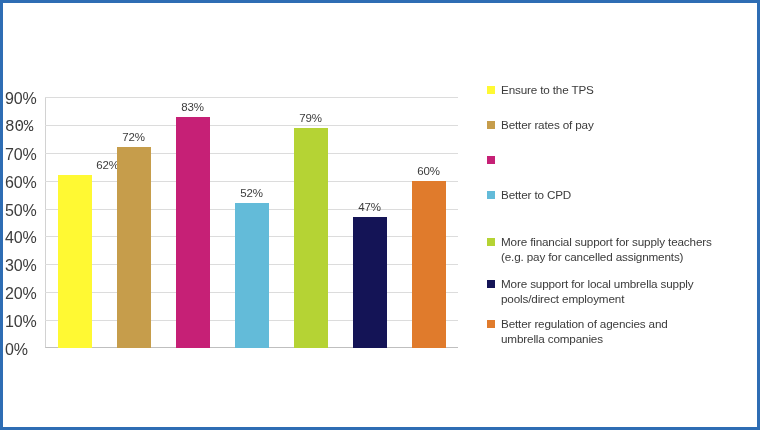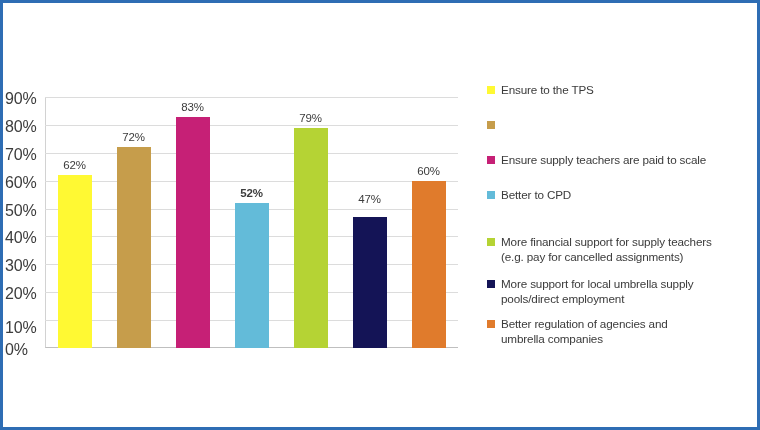--- a/index.html
+++ b/index.html
@@ -129,89 +129,89 @@
 </style>
 </head>
 <body>
 
 <div id="screenshot">
 
   <div id="chart-area">
 
     <div id="yaxis-labels">
         <div class="ytick" style="top: 87px;">90%</div>
-        <div class="ytick" style="top: 114.889px;">80%</div>
+        <div class="ytick" style="top: 114.889px; font-family: Liberation Mono, monospace;">80%</div>
         <div class="ytick" style="top: 142.778px;">70%</div>
         <div class="ytick" style="top: 170.667px;">60%</div>
         <div class="ytick" style="top: 198.556px;">50%</div>
         <div class="ytick" style="top: 226.444px;">40%</div>
         <div class="ytick" style="top: 254.333px;">30%</div>
         <div class="ytick" style="top: 282.222px;">20%</div>
-        <div class="ytick" style="top: 310.111px; margin-top: 6px;">10%</div>
+        <div class="ytick" style="top: 310.111px;">10%</div>
         <div class="ytick" style="top: 338px;">0%</div>
       </div>
 
     <div id="plot">
       <div id="plot-frame"></div>
       <div id="gridlines">
           <div class="gridline" style="top: 0px;"></div>
           <div class="gridline" style="top: 27.8889px;"></div>
           <div class="gridline" style="top: 55.7778px;"></div>
           <div class="gridline" style="top: 83.6667px;"></div>
           <div class="gridline" style="top: 111.556px;"></div>
           <div class="gridline" style="top: 139.444px;"></div>
           <div class="gridline" style="top: 167.333px;"></div>
           <div class="gridline" style="top: 195.222px;"></div>
           <div class="gridline" style="top: 223.111px;"></div>
         </div>
       <div id="bars">
           <div class="bar-slot" style="left: 12.5px; width: 34px; height: 251px;">
             <div class="bar" style="height: 172.911px; background: rgb(255, 249, 51);"></div>
-            <div class="bar-label" style="bottom: 176.911px;">62%</div>
+            <div class="bar-label" style="bottom: 176.911px; margin-left: 33px;">62%</div>
           </div>
           <div class="bar-slot" style="left: 71.5px; width: 34px; height: 251px;">
             <div class="bar" style="height: 200.8px; background: rgb(198, 157, 75);"></div>
             <div class="bar-label" style="bottom: 204.8px;">72%</div>
           </div>
           <div class="bar-slot" style="left: 130.5px; width: 34px; height: 251px; margin-top: 17px;">
             <div class="bar" style="height: 231.478px; background: rgb(198, 32, 118);"></div>
             <div class="bar-label" style="bottom: 235.478px;">83%</div>
           </div>
-          <div class="bar-slot" style="left: 189.5px; width: 34px; height: 251px; font-weight: bold;">
+          <div class="bar-slot" style="left: 189.5px; width: 34px; height: 251px;">
             <div class="bar" style="height: 145.022px; background: rgb(99, 187, 217);"></div>
             <div class="bar-label" style="bottom: 149.022px;">52%</div>
           </div>
           <div class="bar-slot" style="left: 248.5px; width: 34px; height: 314px;">
             <div class="bar" style="height: 220.322px; background: rgb(181, 211, 52);"></div>
             <div class="bar-label" style="bottom: 224.322px;">79%</div>
           </div>
           <div class="bar-slot" style="left: 307.5px; width: 34px; height: 251px;">
             <div class="bar" style="height: 131.078px; background: rgb(20, 20, 86);"></div>
-            <div class="bar-label" style="bottom: 143px;">47%</div>
+            <div class="bar-label" style="bottom: 135px;">47%</div>
           </div>
           <div class="bar-slot" style="left: 366.5px; width: 34px; height: 251px;">
             <div class="bar" style="height: 167.333px; background: rgb(224, 123, 44);"></div>
             <div class="bar-label" style="bottom: 171.333px;">60%</div>
           </div>
         </div>
     </div>
 
   </div>
 
   <div id="legend">
       <div class="legend-item" style="top: 0px;">
         <span class="legend-swatch" style="background: rgb(255, 249, 51);"></span>
         <span class="legend-label">Ensure to the TPS</span>
       </div>
       <div class="legend-item" style="top: 35px;">
         <span class="legend-swatch" style="background: rgb(198, 157, 75);"></span>
+        <span class="legend-label">Better rates of pay</span>
       </div>
       <div class="legend-item" style="top: 70px;">
         <span class="legend-swatch" style="background: rgb(198, 32, 118);"></span>
-        <span class="legend-label">Ensure supply teachers are paid to scale</span>
       </div>
       <div class="legend-item" style="top: 105px;">
         <span class="legend-swatch" style="background: rgb(99, 187, 217);"></span>
         <span class="legend-label">Better to CPD</span>
       </div>
       <div class="legend-item" style="top: 152px;">
         <span class="legend-swatch" style="background: rgb(181, 211, 52);"></span>
         <span class="legend-label">More financial support for supply teachers
 (e.g. pay for cancelled assignments)</span>
       </div>

